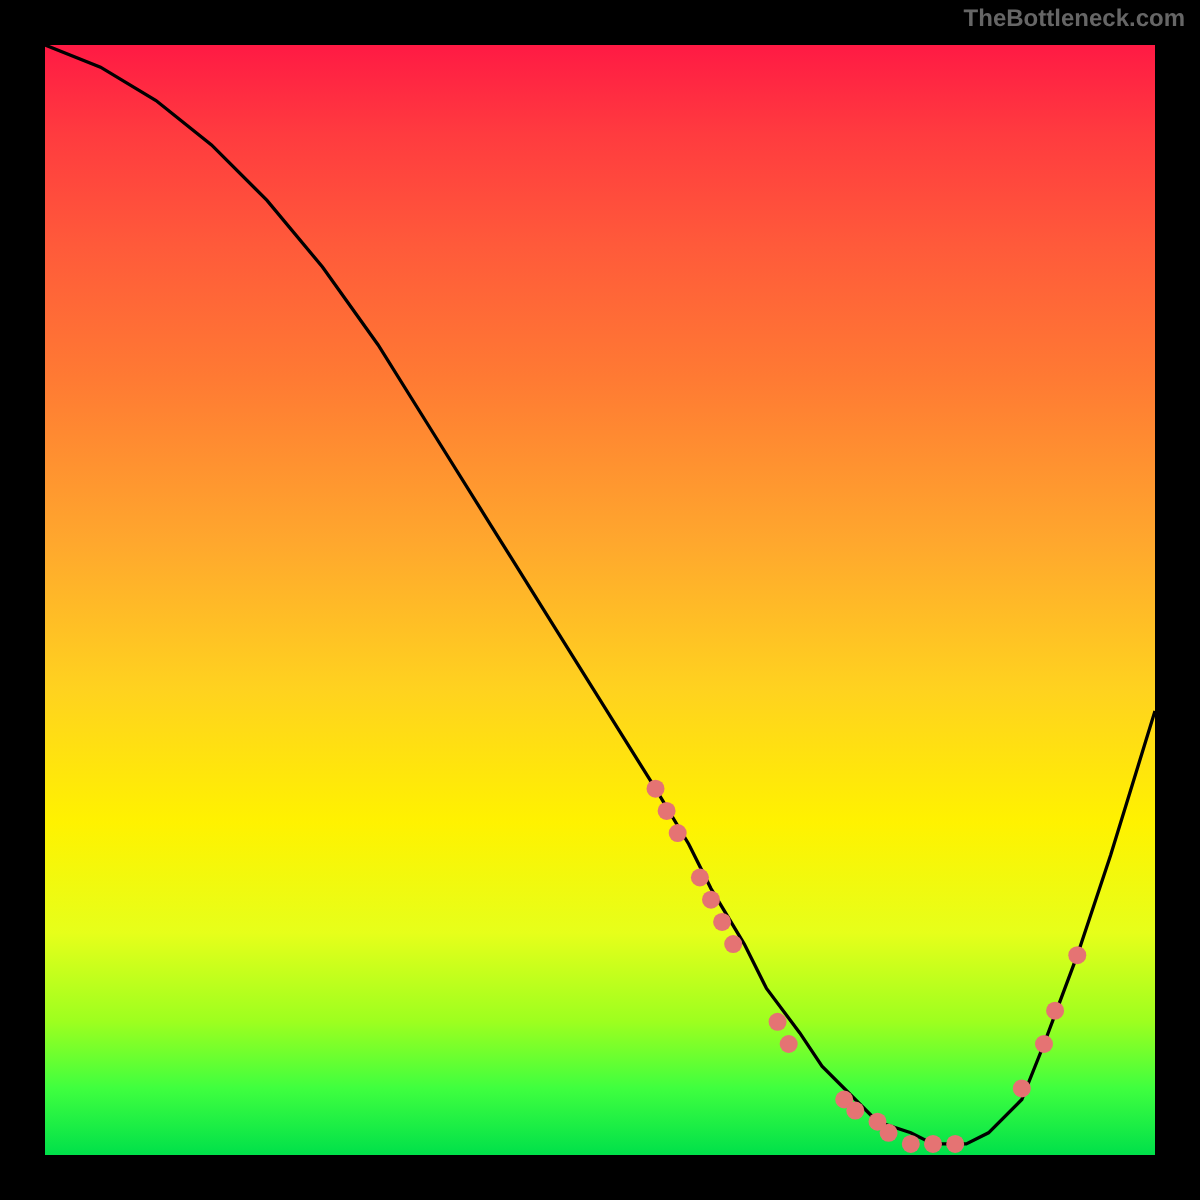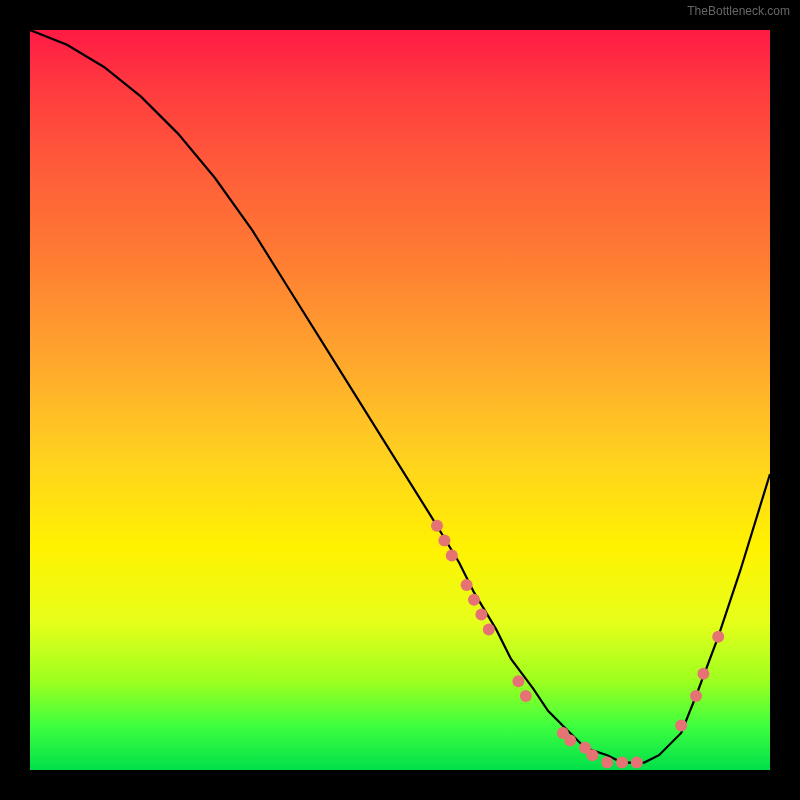--- a/index.html
+++ b/index.html
@@ -15,22 +15,22 @@
     position: relative;
     width: 800px;
     height: 800px;
     background: #000;
   }
   .watermark {
     position: absolute;
     top: 4px;
     right: 10px;
     color: #666;
-    font-size: 12px;
-    font-weight: normal;
+    font-size: 16px;
+    font-weight: bold;
     z-index: 5;
   }
   .plot {
     position: absolute;
     left: 30px;
     top: 30px;
     width: 740px;
     height: 740px;
     
     background: linear-gradient(to bottom,

